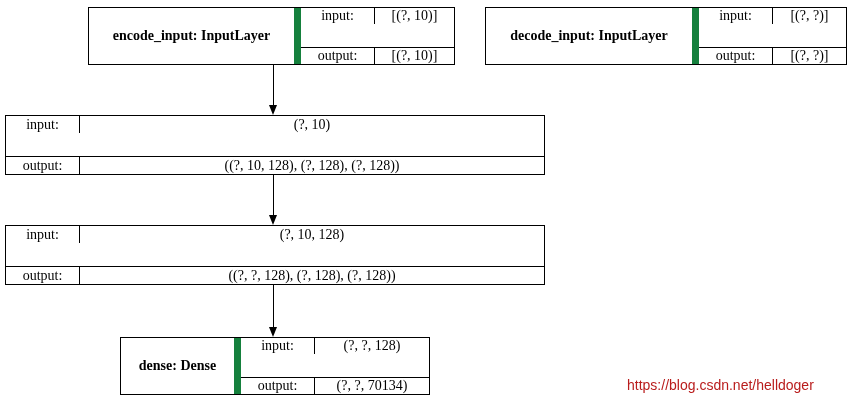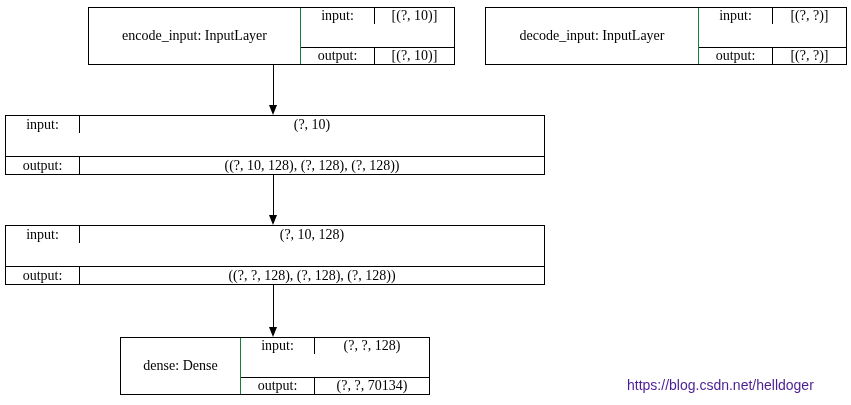--- a/index.html
+++ b/index.html
@@ -23,24 +23,25 @@
     display: flex;
     flex-direction: row;
     border: 1px solid #000000;
     background: #ffffff;
     box-sizing: border-box;
   }
   .node .label {
     display: flex;
     align-items: center;
     justify-content: center;
-    border-right: 1px solid #15803d;
+    border-right: 7px solid #15803d;
     text-align: center;
     box-sizing: border-box;
     padding: 0 4px;
+    font-weight: bold;
   }
   .node .io {
     display: flex;
     flex-direction: column;
     flex: 1;
   }
   .node .io-row {
     display: flex;
     flex: 1;
   }
@@ -104,21 +105,21 @@
   #edge-2 .shaft { height: 41px; }
   #edge-3 { top: 285px; height: 52px; }
   #edge-3 .shaft { height: 43px; }
   
   .watermark {
     position: absolute;
     left: 627px;
     top: 377px;
     font-family: "Liberation Sans", "DejaVu Sans", sans-serif;
     font-size: 14px;
-    color: #4c1d95;
+    color: #b91c1c;
     white-space: nowrap;
   }
 </style>
 </head>
 <body>
 
 <div id="canvas">
 
   <div class="node" id="node-encode-input">
     <div class="label">encode_input: InputLayer</div>

